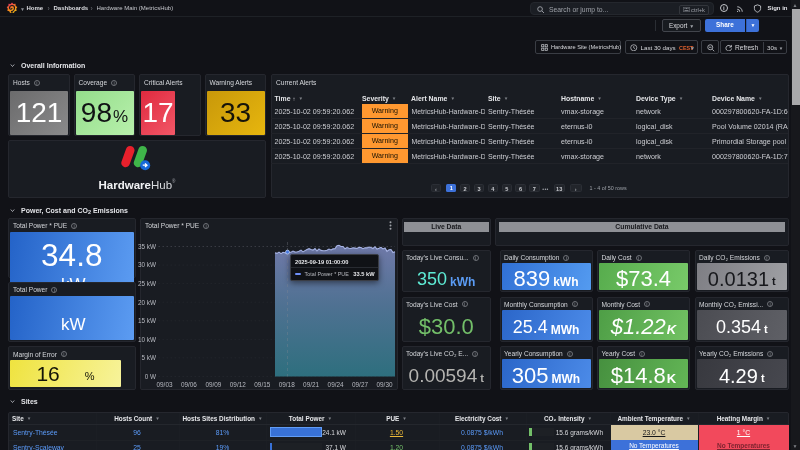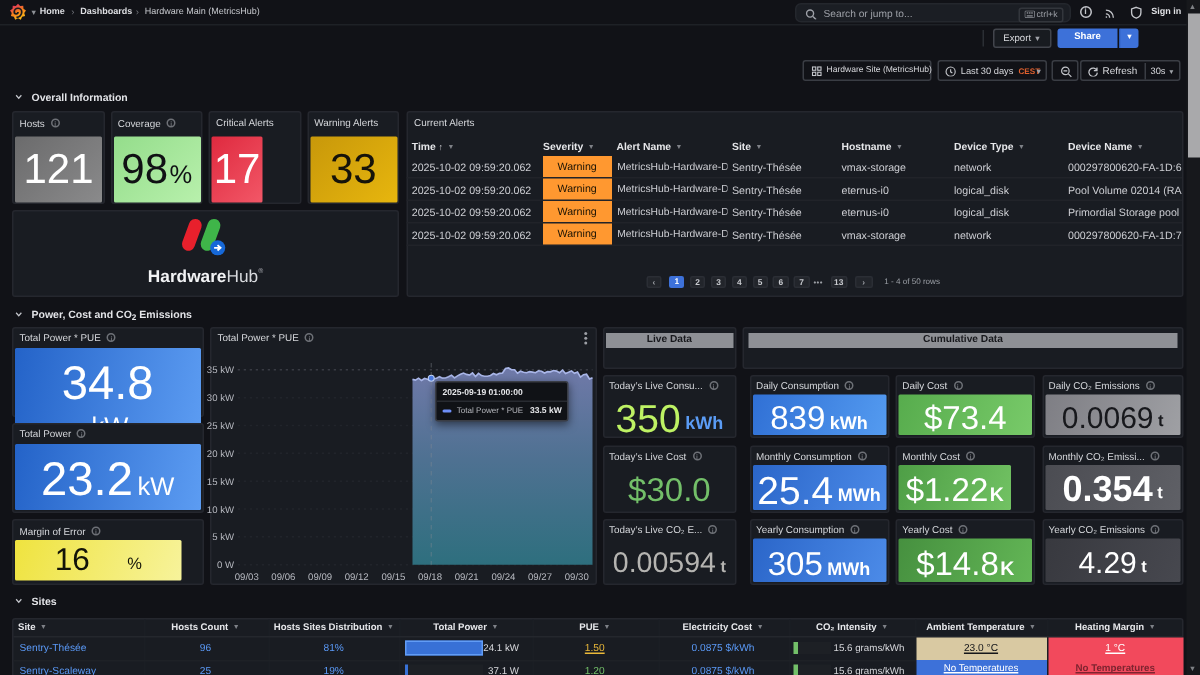--- a/index.html
+++ b/index.html
@@ -204,21 +204,20 @@
 <div class="panel" style="left:8px;top:217.5px;width:127.5px;height:60px;"></div>
 <div class="ptitle" style="left:13px;top:222px;">Total Power * PUE<span class="info">i</span></div>
 <div class="vrect" style="left:10px;top:231.5px;width:123.5px;height:60px;padding-top:5px;background:linear-gradient(100deg,#2463C8,#5C9CF2);flex-direction:column;">
     <span class="num" style="font-size:31.5px;color:#fff;">34.8</span>
     <span class="unit" style="font-size:17px;color:#fff;position:relative;top:5.2px;">kW</span>
   </div>
 
 <div class="panel" style="left:8px;top:281.5px;width:127.5px;height:60.5px;"></div>
 <div class="ptitle" style="left:13px;top:286px;">Total Power<span class="info">i</span></div>
 <div class="vrect" style="left:10px;top:296px;width:123.5px;height:44px;padding-top:3px;background:linear-gradient(100deg,#2463C8,#5C9CF2);">
-    <span class="num" style="font-size:31.5px;color:#fff;">23.2</span>
     <span class="unit" style="font-size:17px;color:#fff;position:relative;top:5.2px;">kW</span>
   </div>
 
 <div class="panel" style="left:8px;top:346px;width:127.5px;height:44px;"></div>
 <div class="ptitle" style="left:13px;top:350.5px;">Margin of Error<span class="info">i</span></div>
 <div class="vrect" style="left:10px;top:360px;width:111px;height:26.5px;background:linear-gradient(110deg,#EFE33F,#F7F39B);gap:24px;">
     <span class="num" style="font-size:21px;color:#131408;">16</span>
     <span class="unit" style="font-size:11px;color:#131408;margin-left:1px;position:relative;top:2.9px;">%</span>
   </div>
 
@@ -276,21 +275,21 @@
 <div class="abs" style="left:330px;top:270.8px;width:44.5px;text-align:right;font-size:5.7px;font-weight:700;color:#E8E9EC;z-index:6;white-space:nowrap;">33.5 kW</div>
 
 <div class="panel" style="left:401.5px;top:217.5px;width:89.5px;height:28px;"></div>
 <div class="abs" style="left:403.5px;top:221.5px;width:85.5px;height:10.5px;background:#8E9095;color:#17181C;font-size:6.8px;font-weight:700;text-align:center;line-height:10.5px;">Live Data</div>
 <div class="panel" style="left:495px;top:217.5px;width:294px;height:28px;"></div>
 <div class="abs" style="left:499px;top:221.5px;width:286px;height:10.5px;background:#8E9095;color:#17181C;font-size:6.8px;font-weight:700;text-align:center;line-height:10.5px;">Cumulative Data</div>
 
 <div class="panel" style="left:401.5px;top:250px;width:89.5px;height:42px;"></div>
 <div class="ptitle" style="left:406.0px;top:254px;">Today’s Live Consu...<span class="info">i</span></div>
 <div class="vrect" style="left:403.5px;top:263px;width:85.5px;height:27px;padding-top:4px;">
-    <span class="num" style="font-size:26px;color:#bef264;">350</span>
+    <span class="num" style="font-size:18px;color:#5eead4;">350</span>
     <span class="unit" style="font-size:12px;color:#5B9CF5;font-weight:700;margin-left:3px;position:relative;top:3.6px;">kWh</span>
   </div>
 <div class="panel" style="left:401.5px;top:296.5px;width:89.5px;height:45px;"></div>
 <div class="ptitle" style="left:406.0px;top:300.5px;">Today’s Live Cost<span class="info">i</span></div>
 <div class="vrect" style="left:403.5px;top:309.5px;width:85.5px;height:30px;padding-top:4px;">
     <span class="num" style="font-size:22px;color:#73BF69;">$30.0</span>
   </div>
 <div class="panel" style="left:401.5px;top:346px;width:89.5px;height:44px;"></div>
 <div class="ptitle" style="left:406.0px;top:350px;">Today’s Live CO₂ E...<span class="info">i</span></div>
 <div class="vrect" style="left:403.5px;top:359px;width:85.5px;height:29px;padding-top:4px;">
@@ -304,39 +303,39 @@
     <span class="unit" style="font-size:12px;color:#fff;font-weight:700;margin-left:3px;position:relative;top:3.6px;">kWh</span>
   </div>
 <div class="panel" style="left:597px;top:250px;width:93px;height:42px;"></div>
 <div class="ptitle" style="left:601.5px;top:254px;">Daily Cost<span class="info">i</span></div>
 <div class="vrect" style="left:599px;top:263px;width:89px;height:27px;padding-top:4px;background:linear-gradient(110deg,#57AC4D,#78CA69);">
     <span class="num" style="font-size:22px;color:#fff;">$73.4</span>
   </div>
 <div class="panel" style="left:694.5px;top:250px;width:94.5px;height:42px;"></div>
 <div class="ptitle" style="left:699.0px;top:254px;">Daily CO₂ Emissions<span class="info">i</span></div>
 <div class="vrect" style="left:696.5px;top:263px;width:90.5px;height:27px;padding-top:4px;background:linear-gradient(110deg,#7E7E84,#9FA0A4);">
-    <span class="num" style="font-size:20px;color:#17181C;">0.0069</span>
+    <span class="num" style="font-size:20px;color:#17181C;">0.0131</span>
     <span class="unit" style="font-size:11px;color:#17181C;font-weight:700;margin-left:3px;position:relative;top:3.2px;">t</span>
   </div>
 <div class="panel" style="left:499.5px;top:296.5px;width:93px;height:45px;"></div>
 <div class="ptitle" style="left:504.0px;top:300.5px;">Monthly Consumption<span class="info">i</span></div>
 <div class="vrect" style="left:501.5px;top:309.5px;width:89px;height:30px;padding-top:4px;background:linear-gradient(110deg,#2B66C9,#4C8BE8);">
-    <span class="num" style="font-size:26px;color:#fff;">25.4</span>
+    <span class="num" style="font-size:18px;color:#fff;">25.4</span>
     <span class="unit" style="font-size:12px;color:#fff;font-weight:700;margin-left:3px;position:relative;top:3.6px;">MWh</span>
   </div>
 <div class="panel" style="left:597px;top:296.5px;width:93px;height:45px;"></div>
 <div class="ptitle" style="left:601.5px;top:300.5px;">Monthly Cost<span class="info">i</span></div>
-<div class="vrect" style="left:599px;top:309.5px;width:75px;height:30px;padding-top:4px;background:linear-gradient(110deg,#4E9E46,#72C263);">
+<div class="vrect" style="left:599px;top:309.5px;width:89px;height:30px;padding-top:4px;background:linear-gradient(110deg,#4E9E46,#72C263);font-style:italic;">
     <span class="num" style="font-size:22px;color:#fff;">$1.22</span>
     <span class="unit" style="font-size:13px;color:#fff;font-weight:700;margin-left:1px;position:relative;top:3.2px;">K</span>
   </div>
 <div class="panel" style="left:694.5px;top:296.5px;width:94.5px;height:45px;"></div>
 <div class="ptitle" style="left:699.0px;top:300.5px;">Monthly CO₂ Emissi...<span class="info">i</span></div>
 <div class="vrect" style="left:696.5px;top:309.5px;width:90.5px;height:30px;padding-top:4px;background:linear-gradient(110deg,#4B4C52,#5F6066);">
-    <span class="num" style="font-size:24px;color:#fff;font-weight:bold;">0.354</span>
+    <span class="num" style="font-size:18px;color:#fff;">0.354</span>
     <span class="unit" style="font-size:11px;color:#fff;font-weight:700;margin-left:3px;position:relative;top:3.2px;">t</span>
   </div>
 <div class="panel" style="left:499.5px;top:346px;width:93px;height:44px;"></div>
 <div class="ptitle" style="left:504.0px;top:350px;">Yearly Consumption<span class="info">i</span></div>
 <div class="vrect" style="left:501.5px;top:359px;width:89px;height:29px;padding-top:4px;background:linear-gradient(110deg,#2B66C9,#4C8BE8);">
     <span class="num" style="font-size:22px;color:#fff;">305</span>
     <span class="unit" style="font-size:12px;color:#fff;font-weight:700;margin-left:3px;position:relative;top:3.6px;">MWh</span>
   </div>
 <div class="panel" style="left:597px;top:346px;width:93px;height:44px;"></div>
 <div class="ptitle" style="left:601.5px;top:350px;">Yearly Cost<span class="info">i</span></div>

